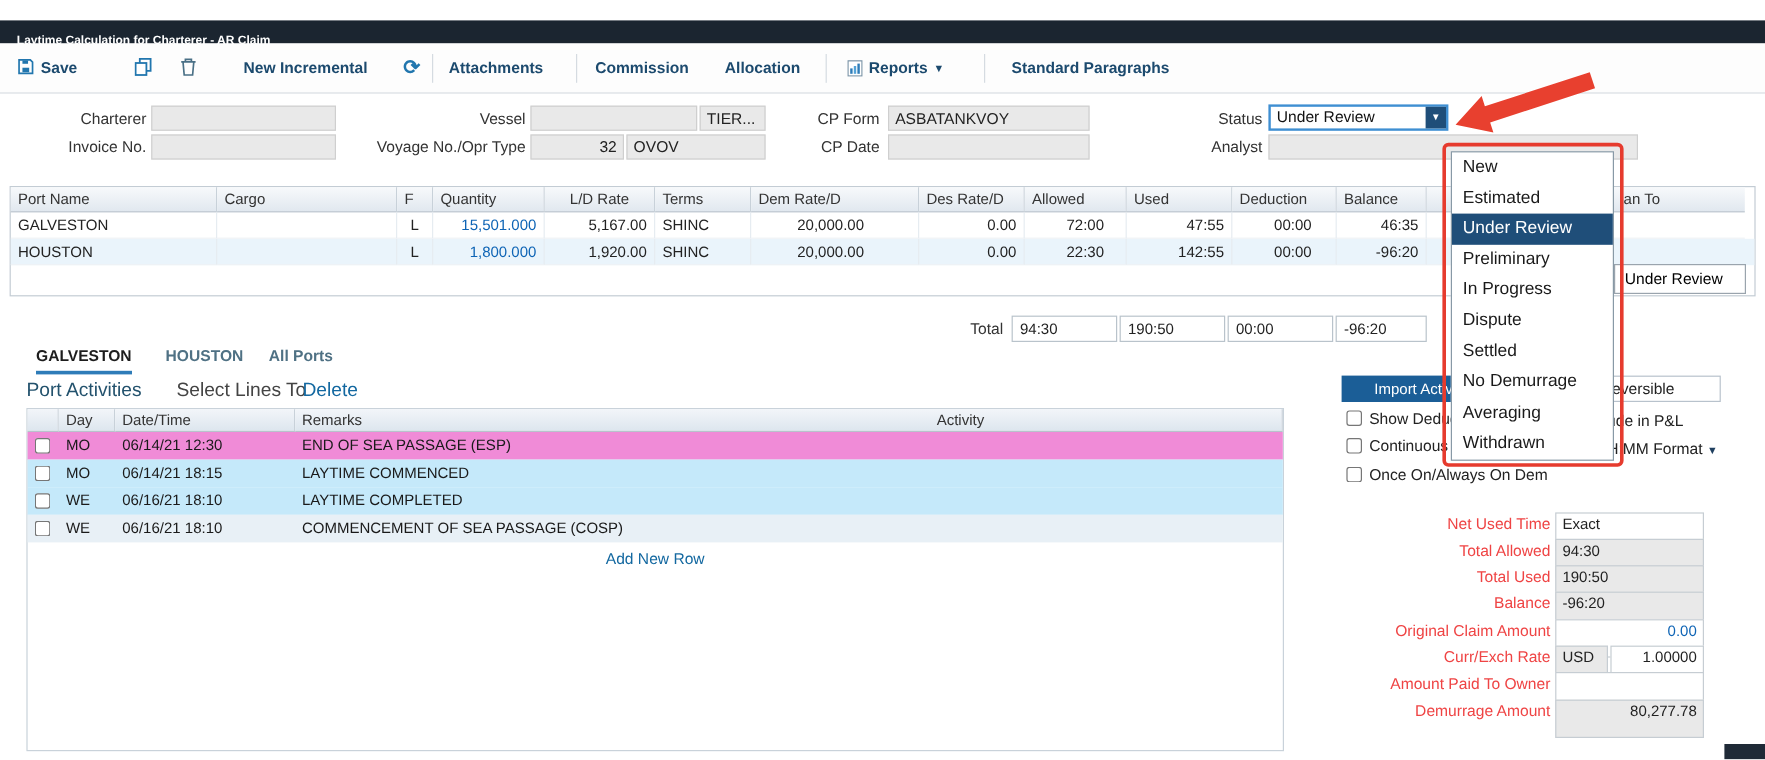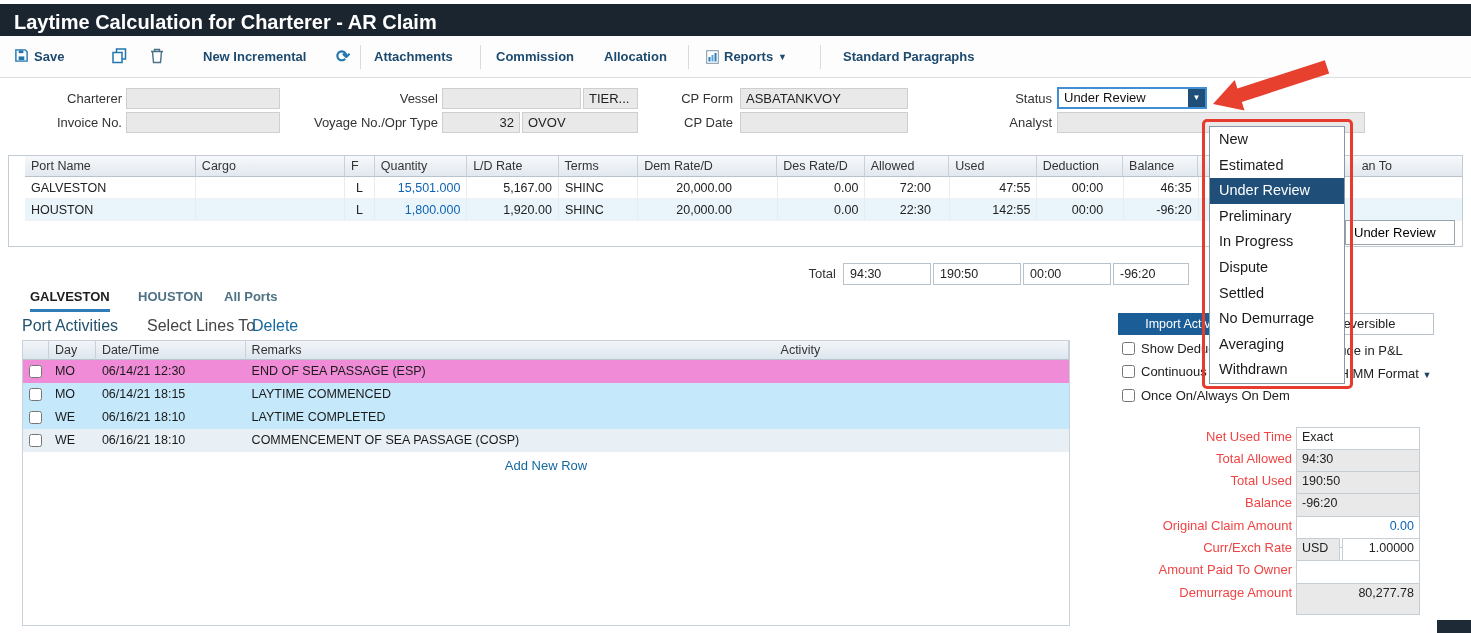--- a/index.html
+++ b/index.html
@@ -1,51 +1,51 @@
 <!DOCTYPE html>
 <html><head>
 <meta charset="utf-8">
 <style>
   *{margin:0;padding:0;box-sizing:border-box;}
   html,body{background:#fff;}
   body{font-family:"Liberation Sans",sans-serif;}
   .screen{position:relative;width:1471px;height:633px;background:#fff;overflow:hidden;}
 
   
-  .titlebar{position:absolute;left:0;top:4px;width:100%;height:36px;background:#1b2530;color:#fff;
-    font-size:20px;font-weight:bold;line-height:36px;padding-left:14px;}
+  .titlebar{position:absolute;left:0;top:17px;width:100%;height:36px;background:#1b2530;color:#fff;
+    font-size:10px;font-weight:bold;line-height:36px;padding-left:14px;}
 
   
   .toolbar{position:absolute;left:0;top:36px;width:100%;height:42px;background:#fdfdfd;border-bottom:1px solid #d9dee3;}
   .tb-item{position:absolute;top:0;height:42px;line-height:42px;color:#1c4a6e;font-weight:bold;font-size:13px;cursor:pointer;white-space:nowrap;}
   .tb-icon{position:absolute;top:12px;cursor:pointer;}
   .tb-sep{position:absolute;top:9px;width:1px;height:24px;background:#d5dbe1;}
   .glyph{color:#2176ae;font-size:17px;font-weight:bold;}
   .caret{font-size:9px;color:#1c4a6e;}
 
   
   .lbl{position:absolute;font-size:13px;color:#333;line-height:22px;text-align:right;white-space:nowrap;}
   .inp{position:absolute;height:21px;background:#e9e9e9;border:1px solid #cfcfcf;font-size:13px;color:#222;
     padding:0 5px;font-family:inherit;line-height:19px;}
   .inp.num{text-align:right;}
   .select{position:absolute;height:22px;background:#fff;border:2px solid #3f8fd2;font-size:13px;color:#111;cursor:pointer;}
   .select .txt{position:absolute;left:5px;top:0;line-height:18px;}
   .select .cbox{position:absolute;right:0;top:0;width:17px;height:18px;background:#1f4e79;color:#fff;
     font-size:8px;text-align:center;line-height:18px;}
 
   
-  .pgrid{position:absolute;left:8px;top:155px;width:1455px;height:92px;border:1px solid #c3ccd4;background:#fff;padding-left:16px;}
+  .pgrid{position:absolute;left:8px;top:155px;width:1455px;height:92px;border:1px solid #c3ccd4;background:#fff;}
   .pg-hrow{display:flex;height:21px;}
   .pg-h{background:linear-gradient(#f7f9fb,#e1e8ef);border-right:1px solid #c8d1d9;border-bottom:1px solid #b8c3cc;
     font-size:12.5px;color:#333;padding:0 6px;line-height:20px;white-space:nowrap;overflow:hidden;}
   .pg-row{display:flex;height:22px;}
   .pg-row.odd{background:#eaf4fb;}
   .pg-c{font-size:12.5px;color:#222;padding:0 6px;line-height:22px;border-right:1px solid #e6ecf1;
     border-bottom:1px solid #eef2f6;white-space:nowrap;overflow:hidden;}
-  .c0{width:172px;} .c1{width:150px;} .c2{width:30px;} .c3{width:93px;} .c4{width:92px;} .c5{width:80px;}
+  .c0{width:172px;} .c1{width:150px;} .c2{width:30px;} .c3{width:93px;} .c4{width:92px;text-align:center;} .c5{width:80px;}
   .c6{width:140px;} .c7{width:88px;} .c8{width:85px;} .c9{width:88px;} .c10{width:87px;} .c11{width:75px;} .c12{width:265px;border-right:none;}
   .tr{text-align:right;} .tc{text-align:center;}
   .qty-link{color:#0e64b5;cursor:pointer;}
 
   .total-lbl{position:absolute;font-size:13px;color:#333;line-height:22px;text-align:right;}
   .tbox{position:absolute;height:22px;background:#fff;border:1px solid #b9c3cb;font-size:12.5px;color:#222;
     line-height:20px;padding:0 6px;}
 
   
   .tab{position:absolute;font-size:13px;font-weight:bold;cursor:pointer;color:#4f7184;line-height:18px;}

